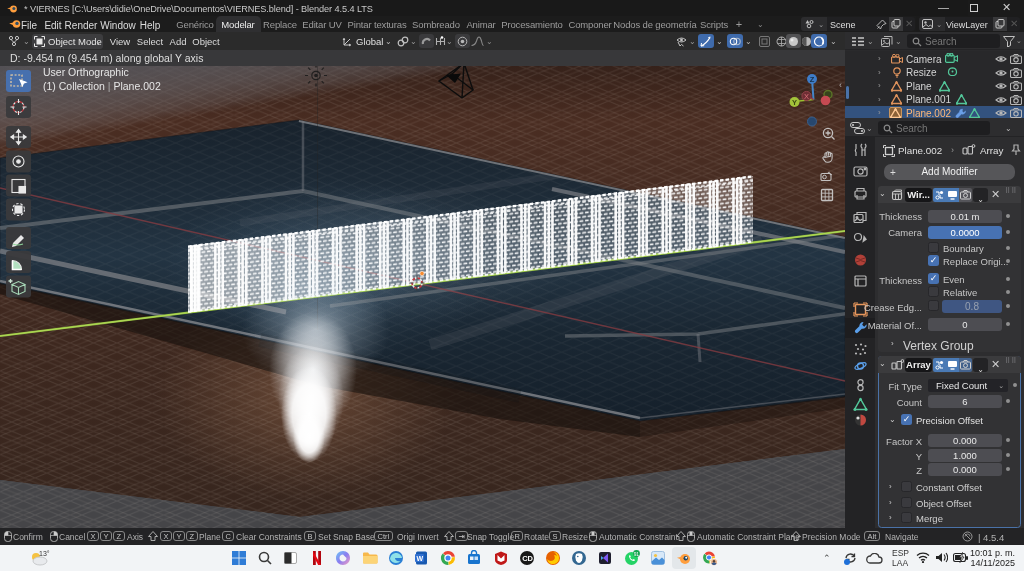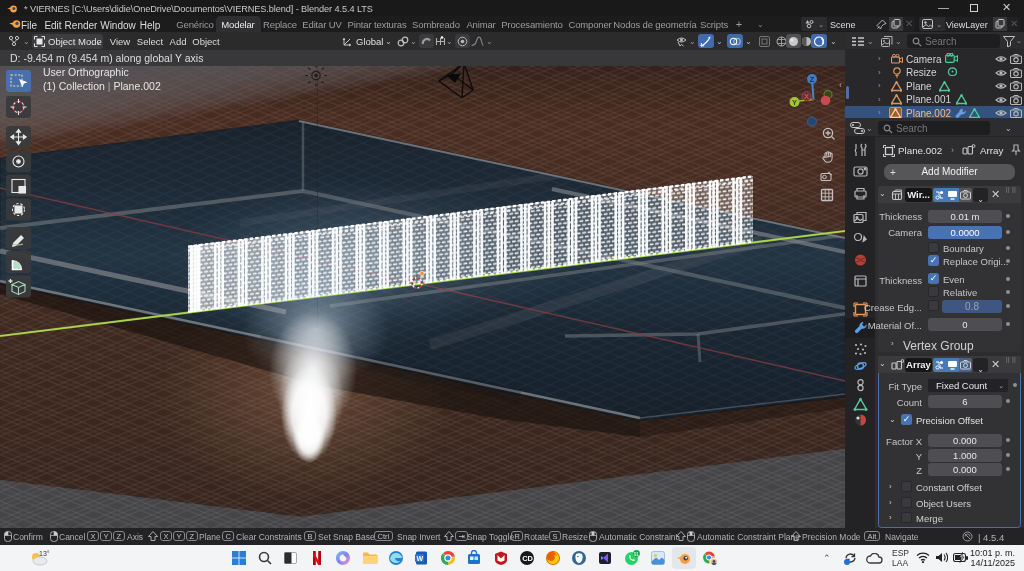--- a/index.html
+++ b/index.html
@@ -852,21 +852,21 @@
       <div class="abs" style="left:53px;top:312px;width:74px;height:13px;background:#4d4d52;border-radius:3px;text-align:center;font-size:9.5px;color:#e8e8e8;line-height:13px">1.000</div>
       <div class="abs" style="left:131px;top:316px;width:4px;height:4px;border-radius:2px;background:#909090"></div>
       <div class="t" style="right:102px;top:327.5px;font-size:9.5px;color:#c6c6c6">Z</div>
       <div class="abs" style="left:53px;top:326px;width:74px;height:13px;background:#4d4d52;border-radius:3px;text-align:center;font-size:9.5px;color:#e8e8e8;line-height:13px">0.000</div>
       <div class="abs" style="left:131px;top:330px;width:4px;height:4px;border-radius:2px;background:#909090"></div>
       <div class="t" style="left:14px;top:345px;font-size:8px;color:#ccc">›</div>
       <div class="abs" style="left:26px;top:344px;width:11px;height:11px;background:#3a3a3e;border:1px solid #27272a;border-radius:2.5px"></div>
       <div class="t" style="left:41px;top:345px;font-size:9.5px;color:#d0d0d0">Constant Offset</div>
       <div class="t" style="left:14px;top:361px;font-size:8px;color:#ccc">›</div>
       <div class="abs" style="left:26px;top:360px;width:11px;height:11px;background:#3a3a3e;border:1px solid #27272a;border-radius:2.5px"></div>
-      <div class="t" style="left:41px;top:361px;font-size:9.5px;color:#d0d0d0">Object Users</div>
+      <div class="t" style="left:41px;top:361px;font-size:9.5px;color:#d0d0d0">Object Offset</div>
       <div class="t" style="left:14px;top:376px;font-size:8px;color:#ccc">›</div>
       <div class="abs" style="left:26px;top:375px;width:11px;height:11px;background:#3a3a3e;border:1px solid #27272a;border-radius:2.5px"></div>
       <div class="t" style="left:41px;top:376px;font-size:9.5px;color:#d0d0d0">Merge</div>
     </div>
 </div>
 
 <div class="abs" style="left:0;top:528px;width:1024px;height:17px;background:#232325" id="statusbar">
     <svg class="abs" style="left:4px;top:3px" width="8" height="11" viewBox="0 0 8 11">
       <rect x="0.5" y="0.5" width="7" height="10" rx="3" fill="none" stroke="#aaa"></rect>
       <path d="M0.5 4.5 h7 M4 0.5 v4" stroke="#aaa" stroke-width="0.8"></path>
@@ -888,21 +888,21 @@
     </svg>
     <div class="abs" style="left:160px;top:3px;height:10px;border:1px solid #888;border-radius:3px;font-size:7.5px;color:#c4c4c4;line-height:10px;padding:0 2.5px;text-align:center">X</div>
     <div class="abs" style="left:173px;top:3px;height:10px;border:1px solid #888;border-radius:3px;font-size:7.5px;color:#c4c4c4;line-height:10px;padding:0 2.5px;text-align:center">Y</div>
     <div class="abs" style="left:186px;top:3px;height:10px;border:1px solid #888;border-radius:3px;font-size:7.5px;color:#c4c4c4;line-height:10px;padding:0 2.5px;text-align:center">Z</div>
     <div class="t" style="left:199px;top:4px;font-size:8.5px;color:#b2b2b2">Plane</div>
     <div class="abs" style="left:222px;top:3px;height:10px;border:1px solid #888;border-radius:3px;font-size:7.5px;color:#c4c4c4;line-height:10px;padding:0 2.5px;text-align:center">C</div>
     <div class="t" style="left:236px;top:4px;font-size:8.5px;color:#b2b2b2">Clear Constraints</div>
     <div class="abs" style="left:304px;top:3px;height:10px;border:1px solid #888;border-radius:3px;font-size:7.5px;color:#c4c4c4;line-height:10px;padding:0 2.5px;text-align:center">B</div>
     <div class="t" style="left:318px;top:4px;font-size:8.5px;color:#b2b2b2">Set Snap Base</div>
     <div class="abs" style="left:374px;top:3px;height:10px;border:1px solid #888;border-radius:3px;font-size:7.5px;color:#c4c4c4;line-height:10px;padding:0 2.5px;text-align:center">Ctrl</div>
-    <div class="t" style="left:397px;top:4px;font-size:8.5px;color:#b2b2b2">Snap Invert</div>
+    <div class="t" style="left:397px;top:4px;font-size:8.5px;color:#b2b2b2">Origi Invert</div>
     <svg class="abs" style="left:444px;top:3px" width="10" height="11" viewBox="0 0 10 11">
       <path d="M5 0.5 L9.5 5.5 H7 v4 H3 v-4 H0.5 Z" fill="none" stroke="#aaa"></path>
     </svg>
     <div class="abs" style="left:455px;top:3px;height:10px;border:1px solid #888;border-radius:3px;font-size:7.5px;color:#c4c4c4;line-height:10px;padding:0 2.5px;text-align:center">⇥</div>
     <div class="t" style="left:467px;top:4px;font-size:8.5px;color:#b2b2b2">Snap Toggle</div>
     <div class="abs" style="left:511px;top:3px;height:10px;border:1px solid #888;border-radius:3px;font-size:7.5px;color:#c4c4c4;line-height:10px;padding:0 2.5px;text-align:center">R</div>
     <div class="t" style="left:524px;top:4px;font-size:8.5px;color:#b2b2b2">Rotate</div>
     <div class="abs" style="left:549px;top:3px;height:10px;border:1px solid #888;border-radius:3px;font-size:7.5px;color:#c4c4c4;line-height:10px;padding:0 2.5px;text-align:center">S</div>
     <div class="t" style="left:562px;top:4px;font-size:8.5px;color:#b2b2b2">Resize</div>
     <svg class="abs" style="left:589px;top:3px" width="8" height="11" viewBox="0 0 8 11">

